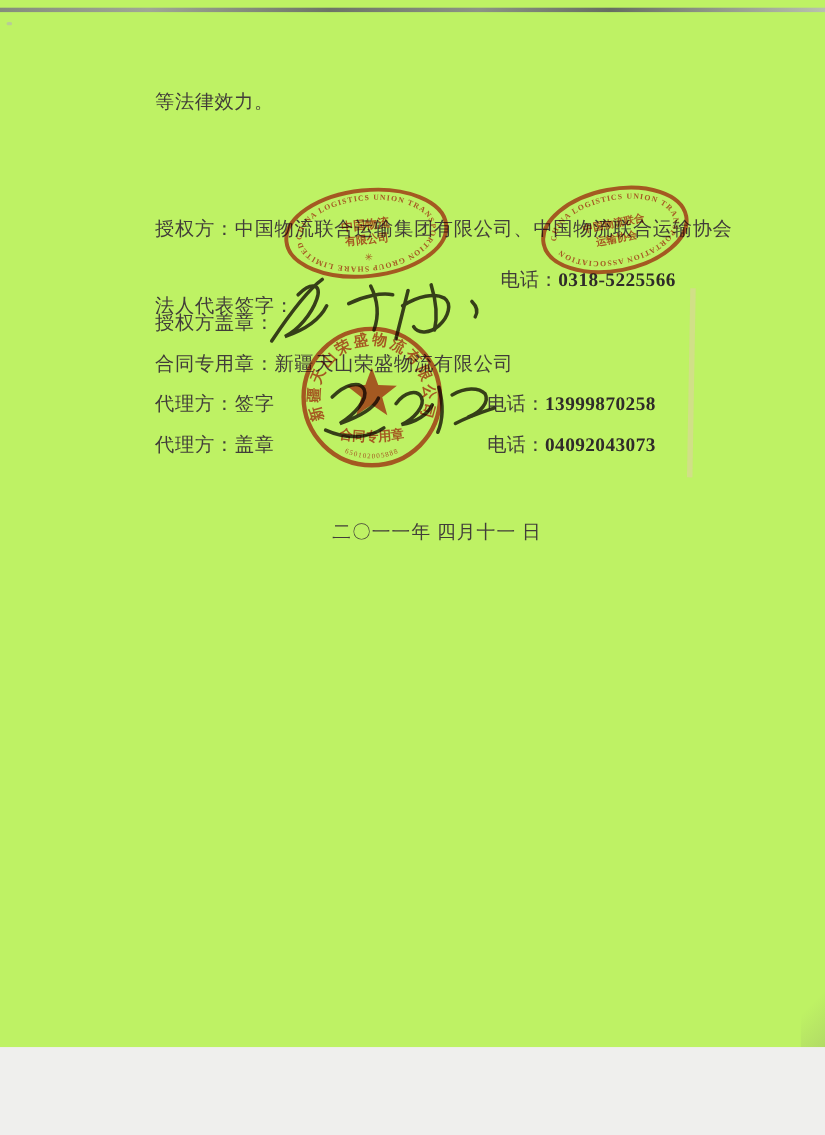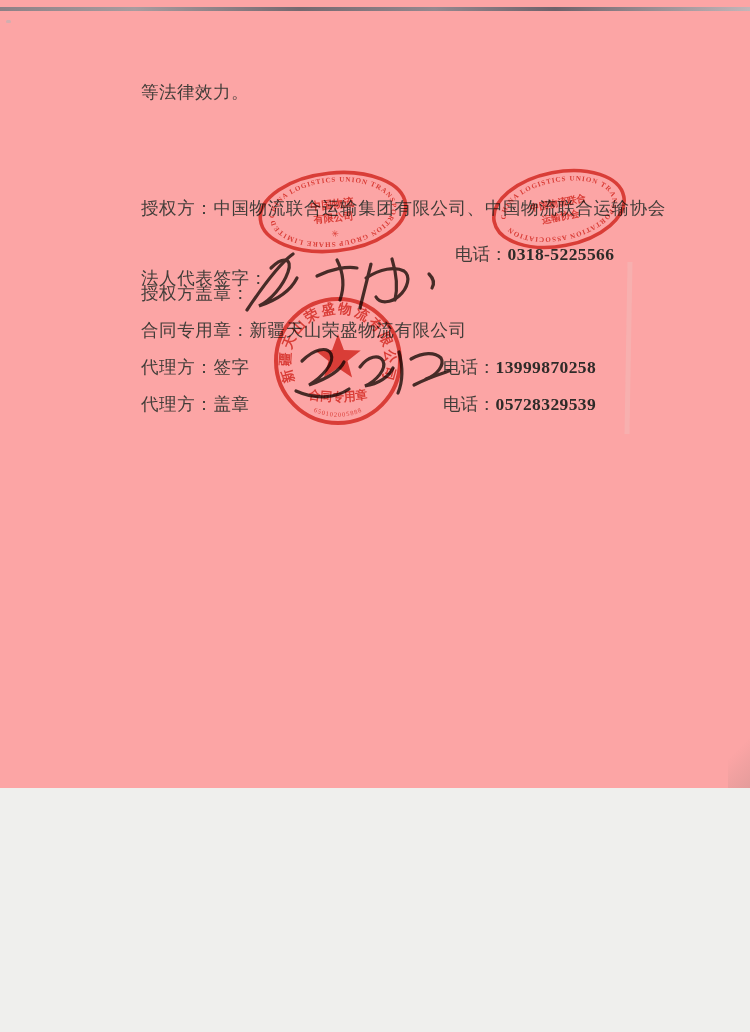--- a/index.html
+++ b/index.html
@@ -1,18 +1,18 @@
 <!DOCTYPE html>
 <html><head>
 <meta charset="utf-8">
 <style>
   html,body{margin:0;padding:0;background:#efefed;}
   .scan{
-    position:relative; width:750px; height:788px; overflow:hidden;
-    background:#fca5a5;
+    position:relative; width:750px; height:952px; overflow:hidden;
+    background:#bef264;
     font-family:"Liberation Serif","DejaVu Serif",serif;
     color:#413d39;
   }
   .scan-edge-top{
     position:absolute; top:7px; left:0; width:100%; height:4px; opacity:.85;
     background:linear-gradient(90deg,#7a7a80 0%,#9a9a9e 18%,#5e5e66 40%,#83838b 58%,#565660 74%,#8d8d93 88%,#b8b8bc 100%);
   }
   .scan-dot{position:absolute; left:6px; top:20px; width:5px; height:3px; background:#b4b4b6; opacity:.6; border-radius:2px;}
   .scan-streak{position:absolute; left:626px; top:262px; width:5px; height:172px; background:#eec3bf; opacity:.38; transform:rotate(1deg);}
   .scan-corner{position:absolute; right:0; bottom:0; width:22px; height:64px;
@@ -45,22 +45,23 @@
   <div class="rcol" style="left:455px; top:242px;"><span>电话：</span><span class="num">0318-5225566</span></div>
 
   <div class="row" style="top:281px;"><span>授权方盖章：</span></div>
 
   <div class="row" style="top:318px;"><span>合同专用章：</span><span>新疆天山荣盛物流有限公司</span></div>
 
   <div class="row" style="top:355px;"><span>代理方：签字</span></div>
   <div class="rcol" style="left:443px; top:355px;"><span>电话：</span><span class="num">13999870258</span></div>
 
   <div class="row" style="top:392px;"><span>代理方：盖章</span></div>
-  <div class="rcol" style="left:443px; top:392px;"><span>电话：</span><span class="num">05728329539</span></div>
+  <div class="rcol" style="left:443px; top:392px;"><span>电话：</span><span class="num">04092043073</span></div>
 
+  <div class="date-line">二〇一一年 四月十一 日</div>
   <div class="footer">第 4 页 共 4 页</div>
 
   <svg class="stamp" style="left:253px; top:167px; transform:rotate(-6deg);" width="160" height="90" viewBox="0 0 160 90">
     <ellipse cx="80" cy="45" rx="73" ry="39" fill="none" stroke="#d8473c" stroke-width="3.6"></ellipse>
     <path id="lov" d="M 21 45 A 59 30 0 1 1 139 45 A 59 30 0 1 1 21 45" fill="none"></path>
     <text font-size="7" letter-spacing="1" fill="#d8473c" font-weight="bold">
       <textPath href="#lov">CHINA LOGISTICS UNION TRANSPORTION GROUP SHARE LIMITED</textPath>
     </text>
     <text x="80" y="41" text-anchor="middle" font-size="11" font-weight="bold" fill="#d8473c">中国物流</text>
     <text x="80" y="54" text-anchor="middle" font-size="10" font-weight="bold" fill="#d8473c">有限公司</text>

